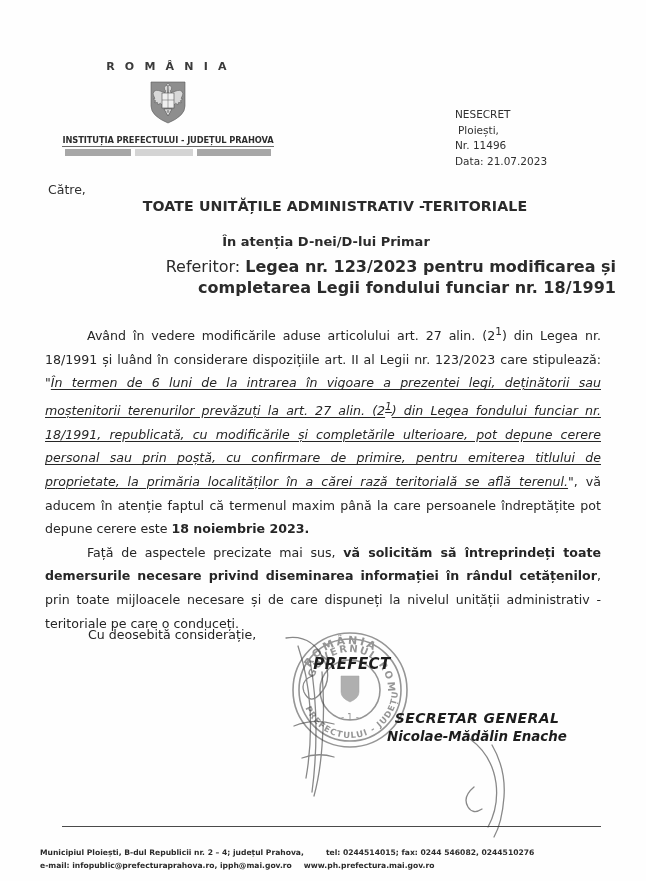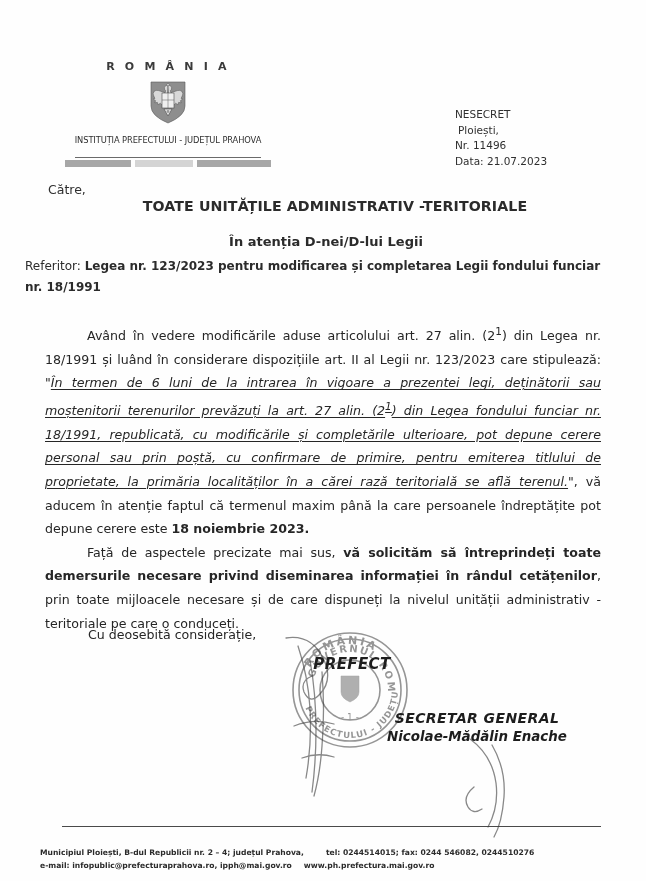--- a/index.html
+++ b/index.html
@@ -50,27 +50,27 @@
   }
   .ministry-line {
     font-size: 8.3px;
     font-weight: bold;
     letter-spacing: 0.15px;
     color: #333;
     margin-top: 2px;
   }
   .institution-line {
     font-size: 8.3px;
-    font-weight: normal;
+    font-weight: bold;
     letter-spacing: -0.1px;
     color: #2e2e2e;
     margin-top: 2px;
     border-bottom: 1px solid #6a6a6a;
     display: inline-block;
-    padding-bottom: 12px;
+    padding-bottom: 1px;
   }
   .redaction-row {
     margin-top: 2px;
     width: 206px;
     margin-left: auto;
     margin-right: auto;
     height: 7px;
     position: relative;
   }
   .redaction-row .blk {
@@ -119,25 +119,25 @@
     position: absolute;
     left: 0; right: 0;
     top: 234px;
     text-align: center;
     font-size: 13px;
     font-weight: bold;
     padding-left: 6px;
   }
   .referitor-wrap {
     position: absolute;
-    left: 25px;
+    left: 56px;
     right: 30px;
     top: 256px;
-    text-align: left;
-    font-size: 12px;
+    text-align: right;
+    font-size: 16px;
     line-height: 21px;
   }
   .referitor-label {
     font-weight: normal;
   }
   .referitor-value {
     font-weight: bold;
   }
 
   
@@ -284,21 +284,21 @@
     <div class="docmeta">
       <div>NESECRET</div>
       <div class="indent">Ploiești,</div>
       <div>Nr. 11496</div>
       <div>Data: 21.07.2023</div>
     </div>
   </div>
 
   <div class="catre">Către,</div>
   <div class="title-main">TOATE UNITĂȚILE ADMINISTRATIV -TERITORIALE</div>
-  <div class="attention">În atenția D-nei/D-lui Legii</div>
+  <div class="attention">În atenția D-nei/D-lui Primar</div>
 
   <div class="referitor-wrap">
     <span class="referitor-label">Referitor:</span>
     <span class="referitor-value">Legea nr. 123/2023 pentru modificarea și completarea Legii fondului funciar nr. 18/1991</span>
   </div>
 
   <div class="body-text">
     <p class="indent-first"><span>Având în vedere modificările aduse articolului art. 27 alin. (2</span><sup>1</sup><span>) din Legea nr. 18/1991 și luând în considerare dispozițiile art. II al Legii nr. 123/2023 care stipulează: </span><span>"</span><span class="quote">În termen de 6 luni de la intrarea în vigoare a prezentei legi, deținătorii sau moștenitorii terenurilor prevăzuți la art. 27 alin. (2</span><sup class="quote">1</sup><span class="quote">) din Legea fondului funciar nr. 18/1991, republicată, cu modificările și completările ulterioare, pot depune cerere personal sau prin poștă, cu confirmare de primire, pentru emiterea titlului de proprietate, la primăria localităților în a cărei rază teritorială se află terenul.</span><span>",</span><span> vă aducem în atenție faptul că termenul maxim până la care persoanele îndreptățite pot depune cerere este </span><span class="bolded">18 noiembrie 2023.</span></p>
 
     <p class="indent-first para2"><span>Față de aspectele precizate mai sus, </span><span class="bolded">vă solicităm să întreprindeți toate demersurile necesare privind diseminarea informației în rândul cetățenilor</span><span>, prin toate mijloacele necesare și de care dispuneți la nivelul unității administrativ -teritoriale pe care o conduceți.</span></p>

